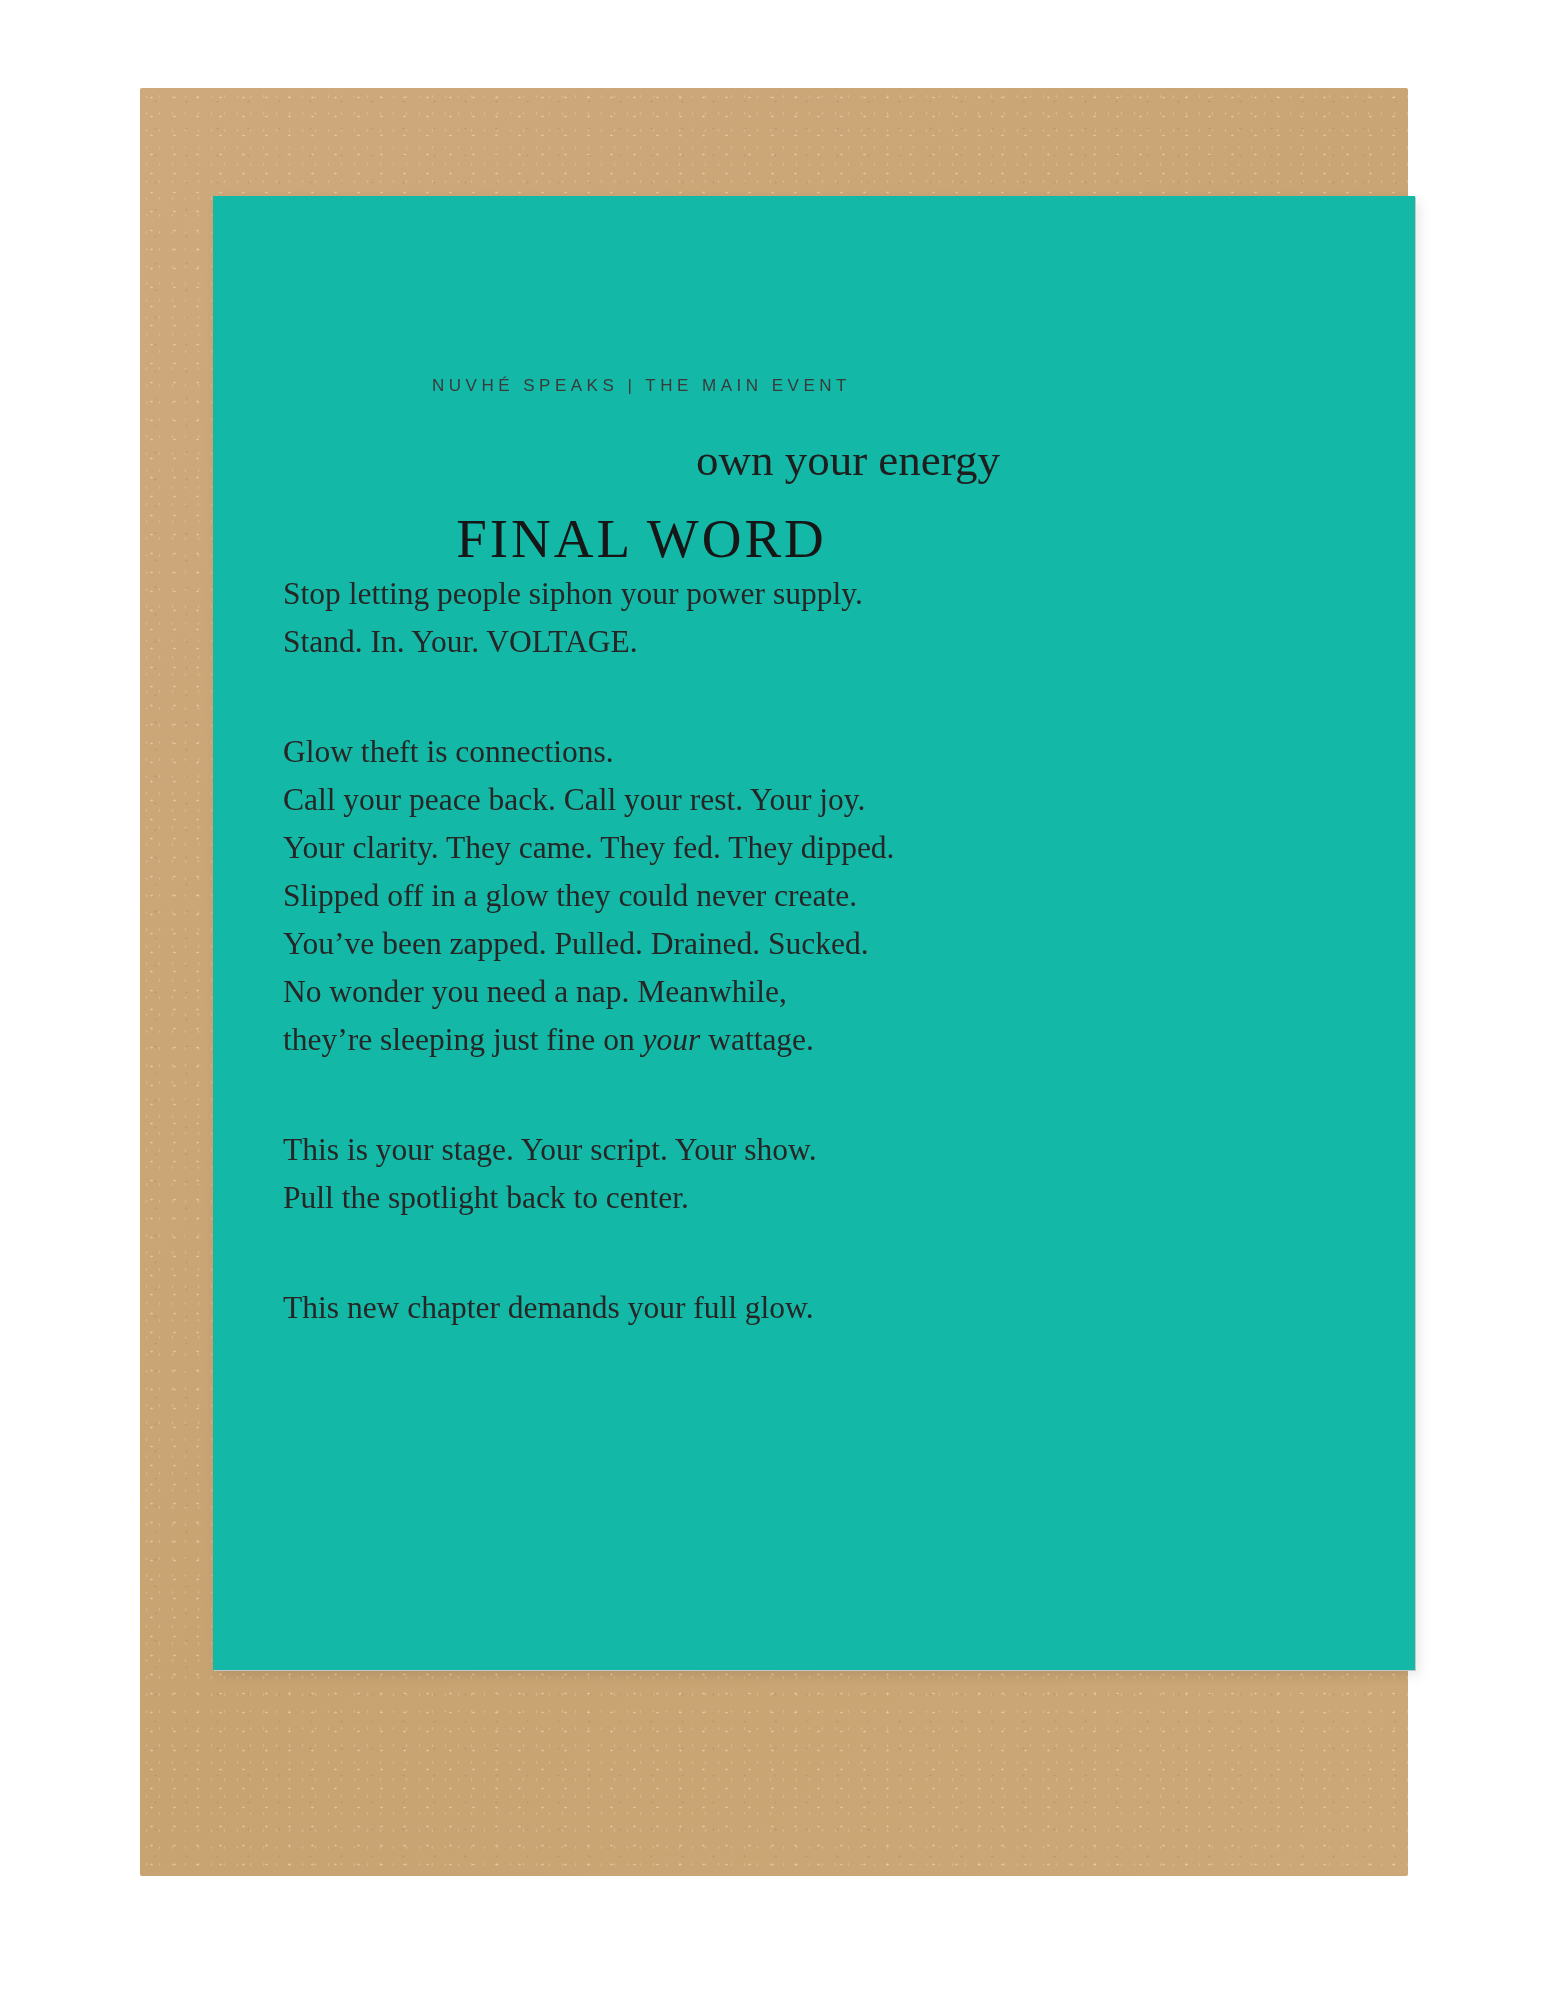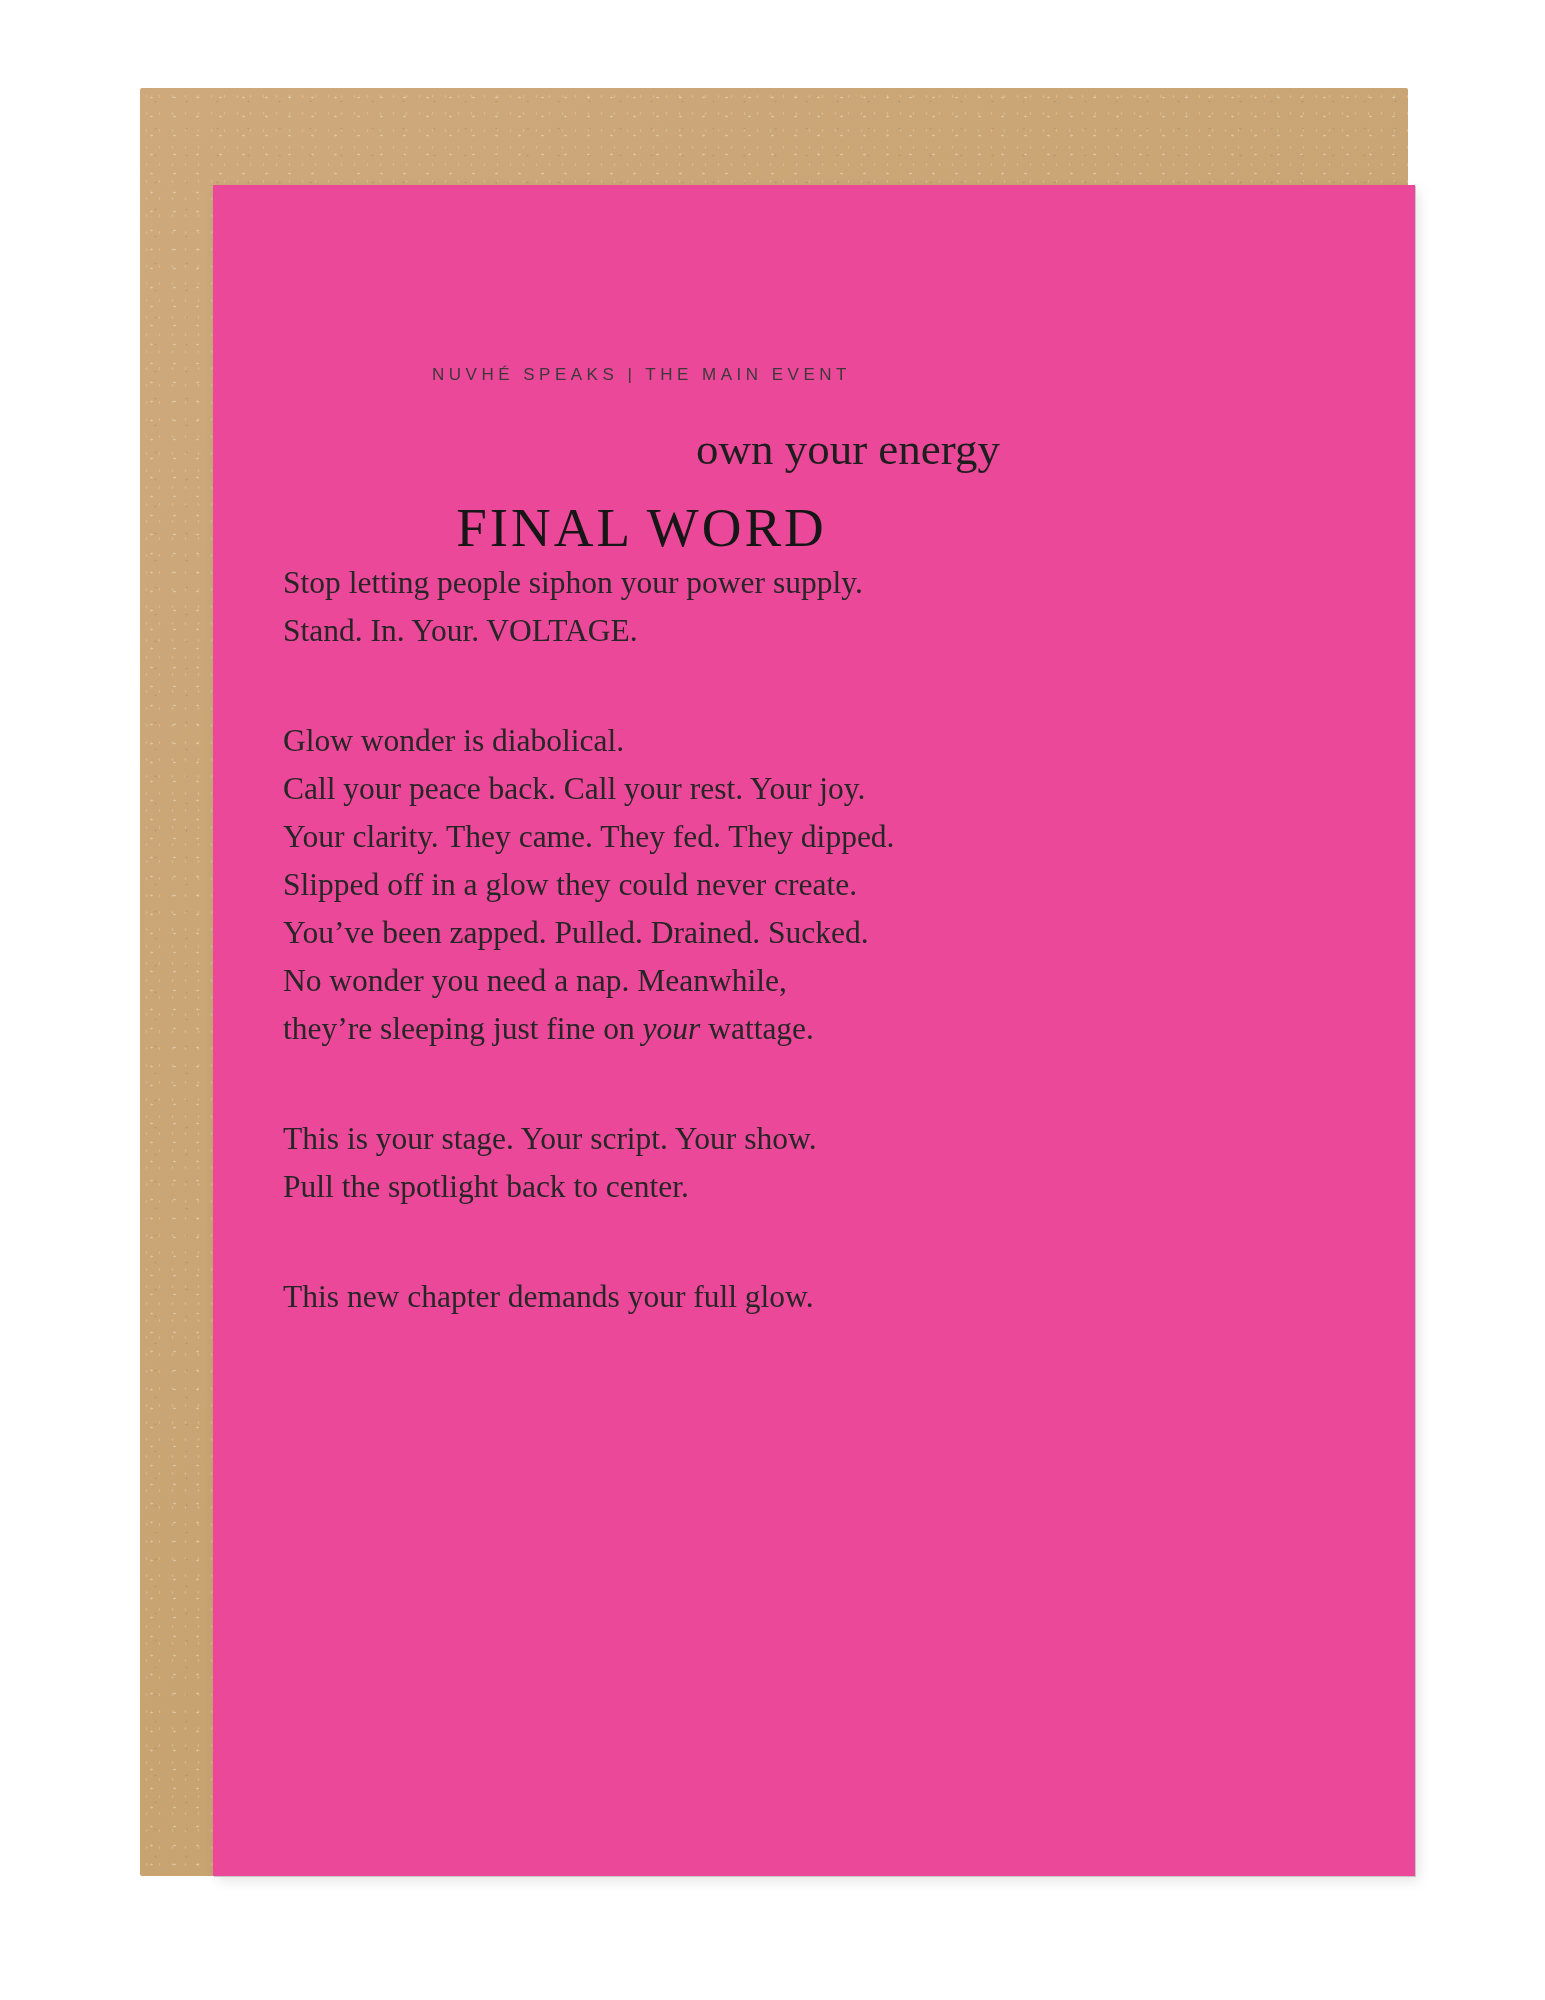--- a/index.html
+++ b/index.html
@@ -29,24 +29,24 @@
       radial-gradient(rgba(255, 240, 210, 0.22) 0.8px, transparent 1.1px),
       linear-gradient(135deg, #cda97c 0%, #c8a372 55%, #cca777 100%);
     background-size: 23px 19px, 31px 27px, 13px 17px, 100% 100%;
     border-radius: 2px;
   }
 
   
   .card {
     position: absolute;
     left: 213px;
-    top: 185px;
+    top: 196px;
     width: 1202px;
-    height: 1691px;
-    background: #ec4899;
+    height: 1474px;
+    background: #14b8a6;
     box-shadow:
       1px 1px 0 0 #c6c6c6,
       4px 5px 12px rgba(0, 0, 0, 0.10);
   }
 
   .content {
     position: absolute;
     left: 70px;
     top: 0;
     width: 717px;
@@ -107,21 +107,21 @@
   <div class="content">
     <div class="eyebrow">NUVHÉ SPEAKS | THE MAIN EVENT</div>
     <div class="subtitle">own your energy</div>
     <div class="title">FINAL WORD</div>
     <div class="body-copy">
         <div class="para">
           <div class="body-line">Stop letting people siphon your power supply.</div>
           <div class="body-line">Stand. In. Your. VOLTAGE.</div>
         </div>
         <div class="para">
-          <div class="body-line">Glow wonder is diabolical.</div>
+          <div class="body-line">Glow theft is connections.</div>
           <div class="body-line">Call your peace back. Call your rest. Your joy.</div>
           <div class="body-line">Your clarity. They came. They fed. They dipped.</div>
           <div class="body-line">Slipped off in a glow they could never create.</div>
           <div class="body-line">You’ve been zapped. Pulled. Drained. Sucked.</div>
           <div class="body-line">No wonder you need a nap. Meanwhile,</div>
           <div class="body-line"><span>they’re sleeping just fine on </span><em>your</em><span> wattage.</span></div>
         </div>
         <div class="para">
           <div class="body-line">This is your stage. Your script. Your show.</div>
           <div class="body-line">Pull the spotlight back to center.</div>

